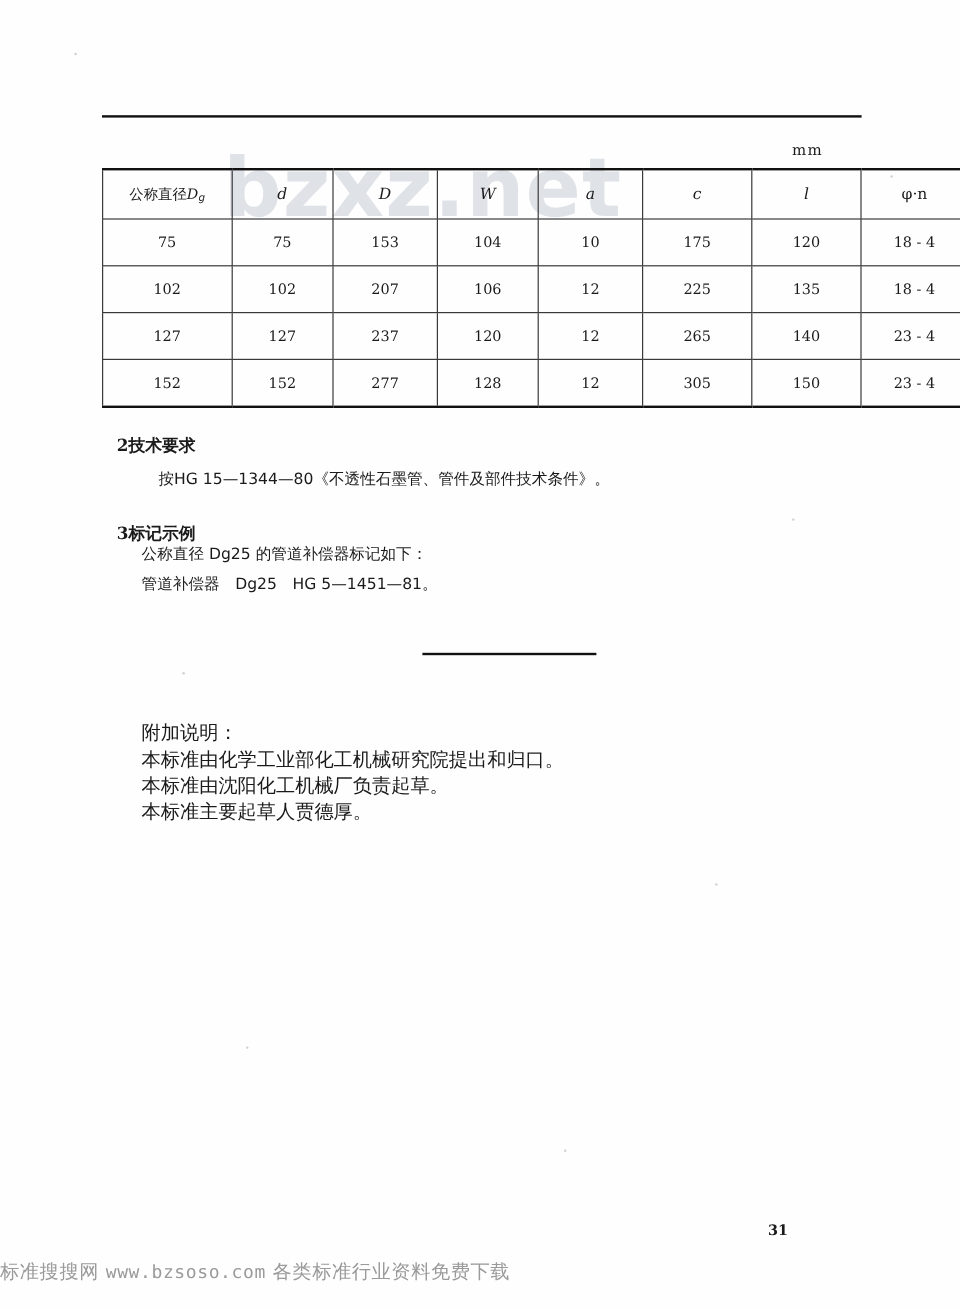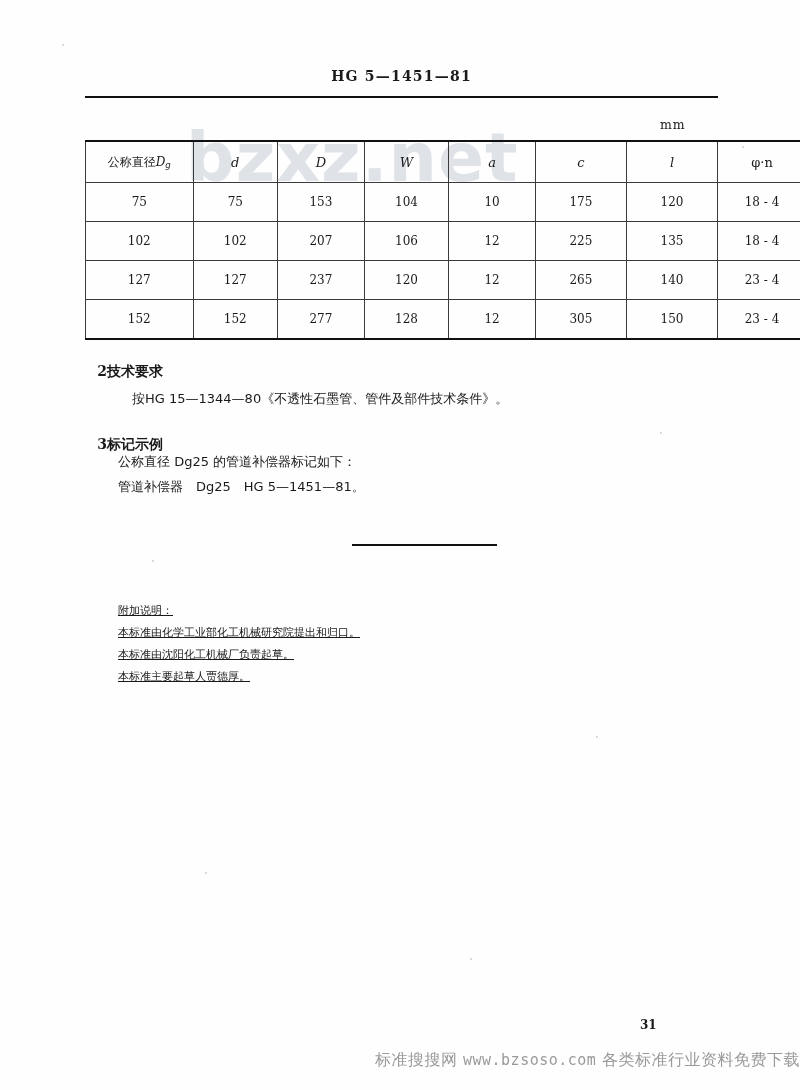--- a/index.html
+++ b/index.html
@@ -160,63 +160,61 @@
     height: 2px;
     background: #111;
   }
 
   
   .note-block {
     position: absolute;
     left: 118px;
     top: 600px;
     font-family: "DejaVu Sans", "Liberation Sans", sans-serif;
-    font-size: 11px;
+    font-size: 16px;
     line-height: 22px;
     white-space: nowrap;
-    text-decoration: underline;
   }
 
   
   .page-number {
     position: absolute;
     left: 640px;
     top: 1018px;
     font-size: 12px;
     font-weight: bold;
     font-family: "DejaVu Serif", "Liberation Serif", serif;
   }
 
   
   .footer-banner {
     position: absolute;
     left: 0;
     top: 1050px;
     width: 800px;
-    text-align: right;
+    text-align: left;
     font-size: 16px;
     color: #9a9a9a;
     font-family: "DejaVu Sans", "Liberation Sans", sans-serif;
     letter-spacing: 0.5px;
     white-space: nowrap;
   }
   .footer-banner .url {
     font-family: "DejaVu Sans Mono", "Liberation Mono", monospace;
     font-size: 15px;
   }
 
   
   .speck { position: absolute; background: #cfcfcf; border-radius: 50%; }
 </style>
 </head>
 <body>
 
 <div class="page">
 
-  <div class="doc-header">HG 5—1451—81</div>
   <div class="header-rule"></div>
 
   <div class="table-unit">mm</div>
 
   <div class="watermark">bzxz.net</div>
 
   <table class="data-table">
     <tbody>
       <tr class="head-row">
         <td class="w-dn col-dn">

